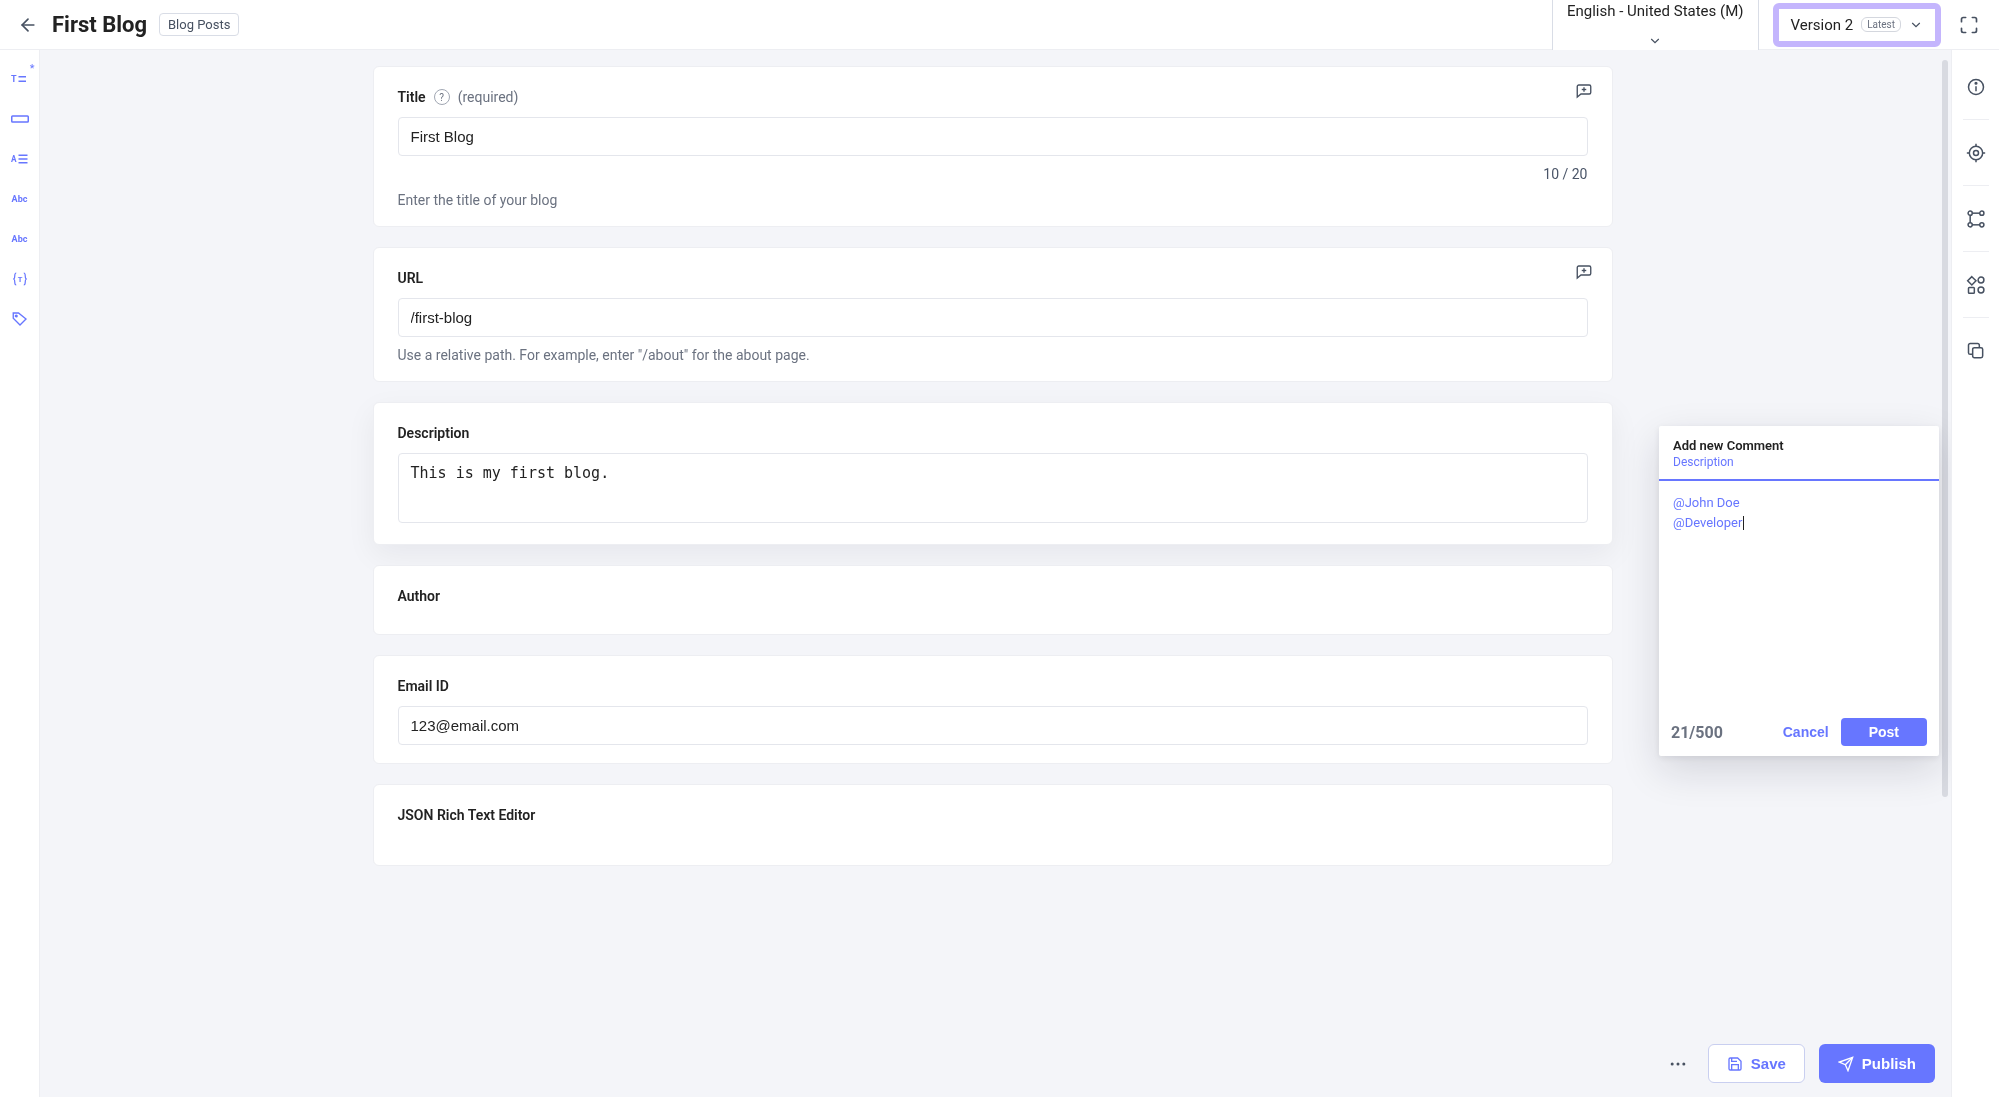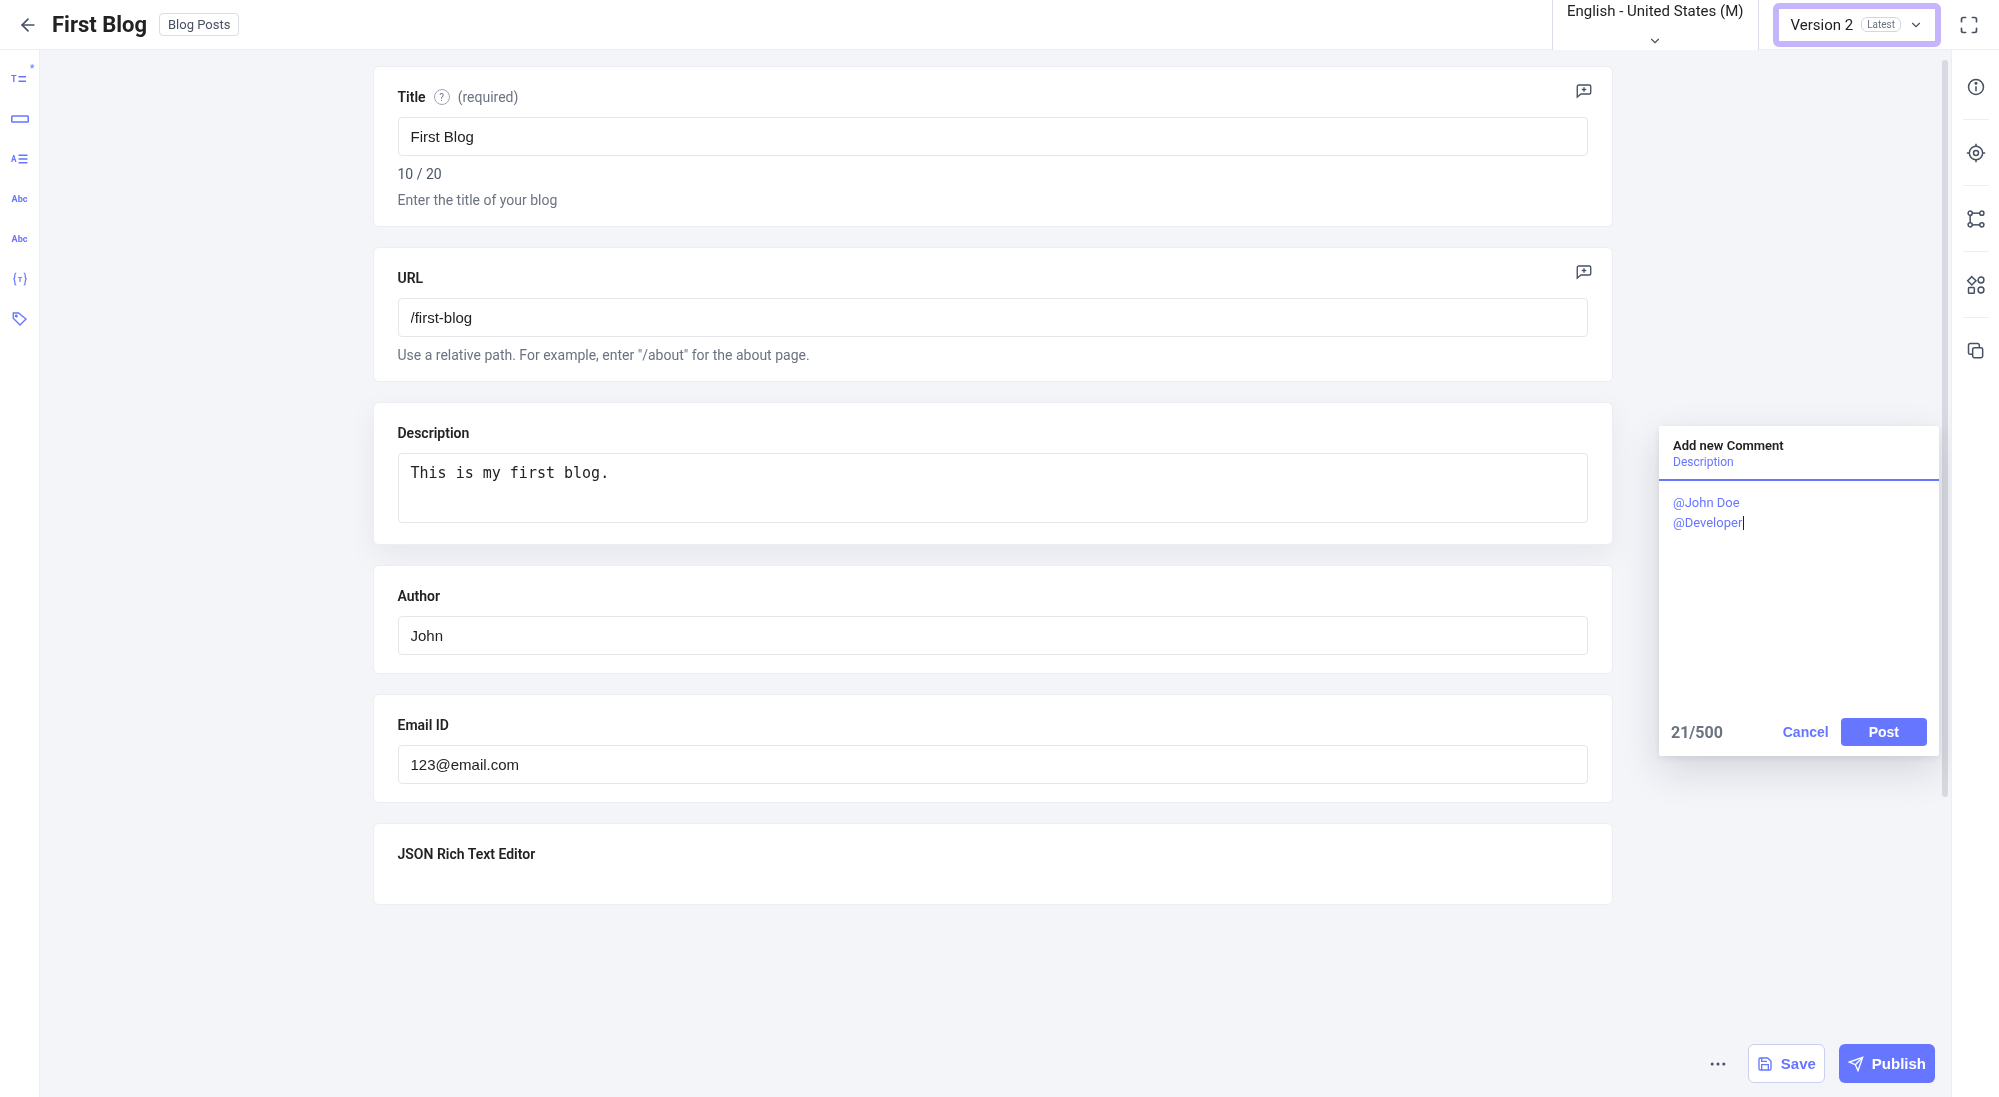--- a/index.html
+++ b/index.html
@@ -65,21 +65,21 @@
     }
     .field-head { display:flex; align-items:center; gap:8px; margin-bottom:12px; }
     .field-label { font-weight:600; font-size:14px; color:#222; }
     .field-required { color:#6b7280; font-size:14px; }
     .help-circle { width:16px;height:16px;border:1px solid #a1a7b3;border-radius:50%;display:inline-flex;align-items:center;justify-content:center;font-size:10px;color:#6b7280; }
     .input {
       width:100%; border:1px solid #e4e6ec; border-radius:4px;
       padding:10px 12px; font-size:15px; color:#222; background:#fff; outline:none;
     }
     .input::placeholder { color:#9ca3af; }
-    .counter { color:#4a5568; font-size:14px; margin-top:10px; }
+    .counter { text-align:right; color:#4a5568; font-size:14px; margin-top:10px; }
     .helper { color:#6b7280; font-size:14px; margin-top:10px; }
     .textarea { min-height:70px; resize:none; }
     .comment-icon {
       position:absolute; top:14px; right:18px; color:#475161; cursor:pointer;
       width:20px;height:20px;display:flex;align-items:center;justify-content:center;
     }
 
     .rightbar {
       width: 48px; background:#fff; border-left:1px solid #edeef2;
       padding-top:24px; display:flex; flex-direction:column; align-items:center;
@@ -91,21 +91,21 @@
     .fake-scrollbar {
       position:absolute; top:10px; bottom:300px; right:3px; width:6px;
       background:#d8dae1; border-radius:3px;
     }
 
     
     .footer {
       position:absolute; bottom:14px; right:16px; display:flex; gap:14px; align-items:center;
     }
     .more-dots { width:32px;height:32px;display:flex;align-items:center;justify-content:center;color:#475161;cursor:pointer; }
-    .btn { display:flex;align-items:center;gap:8px; padding:10px 8px; border-radius:6px; font-size:15px; font-weight:600; cursor:pointer; border:1px solid transparent;}
+    .btn { display:flex;align-items:center;gap:8px; padding:10px 18px; border-radius:6px; font-size:15px; font-weight:600; cursor:pointer; border:1px solid transparent;}
     .btn-save { background:#fff; color:#6776ff; border-color:#c9cff0; }
     .btn-publish { background:#6776ff; color:#fff; }
 
     
     .popover {
       position:absolute; width:280px; background:#fff; border-radius:2px;
       box-shadow: 0 14px 40px rgba(20,24,40,0.14), 0 2px 6px rgba(20,24,40,0.08);
       display:flex; flex-direction:column;
     }
     .popover-top { padding:12px 14px 10px; border-bottom:2px solid #6776ff; }
@@ -248,21 +248,20 @@
           <div class="field-head">
             <span class="field-label">Description</span>
           </div>
           <textarea class="input textarea" style="">This is my first blog.</textarea>
         </div>
 
         <div class="card">
           <div class="field-head">
             <span class="field-label">Author</span>
           </div>
-          <input class="input" value="John" style="">
         </div>
 
         <div class="card">
           <div class="field-head">
             <span class="field-label">Email ID</span>
           </div>
           <input class="input" value="123@email.com" style="">
         </div>
 
         <div class="card" style="padding-bottom:30px;">

